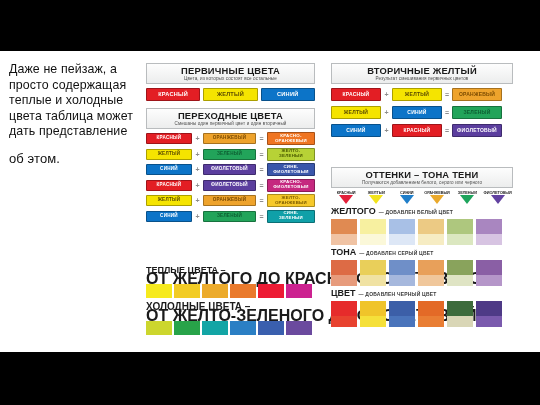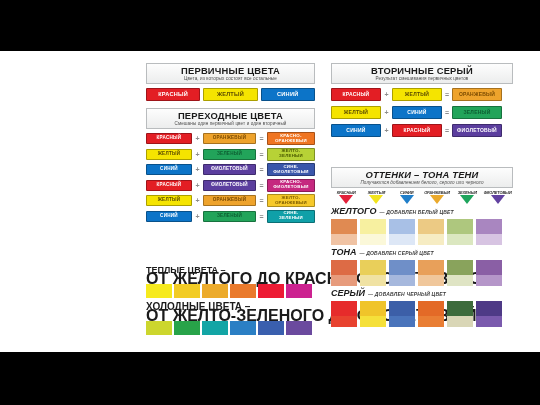--- a/index.html
+++ b/index.html
@@ -51,20 +51,24 @@
 </head>
 <body>
 
 <div id="stage">
 
   <div class="bar" id="bar-top"></div>
   <div class="bar" id="bar-bottom"></div>
 
   <div id="slide">
 
+    <div id="lead">
+      <div class="p1">Даже не пейзаж, а просто содержащая теплые и холодные цвета таблица может дать представление</div>
+      <div class="p2">об этом.</div>
+    </div>
 
     <div class="panel" id="p-primary" style="left:146px;top:12px;width:169px;">
       <div class="hdr">
         <div class="t">ПЕРВИЧНЫЕ ЦВЕТА</div>
         <div class="s">Цвета, из которых состоят все остальные</div>
       </div>
       <div class="strip" id="primary-chips" style="margin-top:4px;gap:3px;">
           <div class="chip" style="width: 54.3px; height: 13px; background: rgb(227, 30, 36); color: rgb(255, 255, 255); font-size: 5.6px;">КРАСНЫЙ</div>
           <div class="chip" style="width: 54.3px; height: 13px; background: rgb(245, 228, 0); color: rgb(90, 74, 0); font-size: 5.6px;">ЖЕЛТЫЙ</div>
           <div class="chip" style="width: 54.3px; height: 13px; background: rgb(12, 116, 200); color: rgb(255, 255, 255); font-size: 5.6px;">СИНИЙ</div>
@@ -152,21 +156,21 @@
             <div class="sw" style="width: 26px; height: 14px; background: rgb(19, 165, 165);"></div>
             <div class="sw" style="width: 26px; height: 14px; background: rgb(43, 127, 196);"></div>
             <div class="sw" style="width: 26px; height: 14px; background: rgb(58, 95, 174);"></div>
             <div class="sw" style="width: 26px; height: 14px; background: rgb(107, 74, 158);"></div>
           </div>
       </div>
     </div>
 
     <div class="panel" id="p-secondary" style="left:331px;top:12px;width:182px;">
       <div class="hdr">
-        <div class="t">ВТОРИЧНЫЕ СЕРЫЙ</div>
+        <div class="t">ВТОРИЧНЫЕ ЖЕЛТЫЙ</div>
         <div class="s">Результат смешивания первичных цветов</div>
       </div>
       <div id="sec-rows" style="margin-top:4px;">
           <div class="eqrow" style="margin-bottom: 5px;">
             <div class="chip" style="width: 50px; height: 13px; background: rgb(227, 30, 36); color: rgb(255, 255, 255); font-size: 5px;">КРАСНЫЙ</div>
             <div class="op" style="width: 11px; height: 10px;">+</div>
             <div class="chip" style="width: 50px; height: 13px; background: rgb(245, 228, 0); color: rgb(90, 74, 0); font-size: 5px;">ЖЕЛТЫЙ</div>
             <div class="op" style="width: 10px; height: 10px;">=</div>
             <div class="chip" style="width: 50px; height: 13px; background: rgb(238, 163, 44); color: rgb(122, 74, 0); font-size: 5px;">ОРАНЖЕВЫЙ</div>
           </div>
@@ -180,21 +184,21 @@
           <div class="eqrow" style="margin-bottom: 5px;">
             <div class="chip" style="width: 50px; height: 13px; background: rgb(12, 116, 200); color: rgb(255, 255, 255); font-size: 5px;">СИНИЙ</div>
             <div class="op" style="width: 11px; height: 10px;">+</div>
             <div class="chip" style="width: 50px; height: 13px; background: rgb(227, 30, 36); color: rgb(255, 255, 255); font-size: 5px;">КРАСНЫЙ</div>
             <div class="op" style="width: 10px; height: 10px;">=</div>
             <div class="chip" style="width: 50px; height: 13px; background: rgb(91, 62, 158); color: rgb(255, 255, 255); font-size: 5px;">ФИОЛЕТОВЫЙ</div>
           </div>
         </div>
     </div>
 
-    <div class="panel" id="p-shades" style="left:331px;top:116px;width:182px;font-style:italic;">
+    <div class="panel" id="p-shades" style="left:331px;top:116px;width:182px;">
       <div class="hdr">
         <div class="t">ОТТЕНКИ – ТОНА ТЕНИ</div>
         <div class="s">Получаются добавлением белого, серого или черного</div>
       </div>
       <div id="tri-row" style="display:flex;margin-top:2px;">
           <div style="width: 30.3px; display: flex; flex-direction: column; align-items: center;">
             <div class="trilabel">КРАСНЫЙ</div>
             <div class="tri" style="border-top: 9px solid rgb(227, 32, 58);"></div>
           </div>
           <div style="width: 30.3px; display: flex; flex-direction: column; align-items: center;">
@@ -271,21 +275,21 @@
                 <div style="height: 15px; background: rgb(137, 163, 92);"></div>
                 <div style="height: 11px; background: rgb(223, 228, 196);"></div>
               </div>
               <div class="sw2" style="width: 26px;">
                 <div style="height: 15px; background: rgb(138, 95, 165);"></div>
                 <div style="height: 11px; background: rgb(181, 150, 201);"></div>
               </div>
             </div>
           </div>
           <div style="margin-top: 2px;">
-            <div class="secthead" style="font-size: 9px; line-height: 11px;"><span>СЕРЫЙ</span><span class="sub" style="margin-left: 3px;">— ДОБАВЛЕН ЧЕРНЫЙ ЦВЕТ</span></div>
+            <div class="secthead" style="font-size: 9px; line-height: 11px;"><span>ЦВЕТ</span><span class="sub" style="margin-left: 3px;">— ДОБАВЛЕН ЧЕРНЫЙ ЦВЕТ</span></div>
             <div class="strip" style="gap: 3px; margin-top: 1px;">
               <div class="sw2" style="width: 26px;">
                 <div style="height: 15px; background: rgb(230, 43, 43);"></div>
                 <div style="height: 11px; background: rgb(232, 66, 47);"></div>
               </div>
               <div class="sw2" style="width: 26px;">
                 <div style="height: 15px; background: rgb(240, 196, 42);"></div>
                 <div style="height: 11px; background: rgb(245, 224, 58);"></div>
               </div>
               <div class="sw2" style="width: 26px;">

